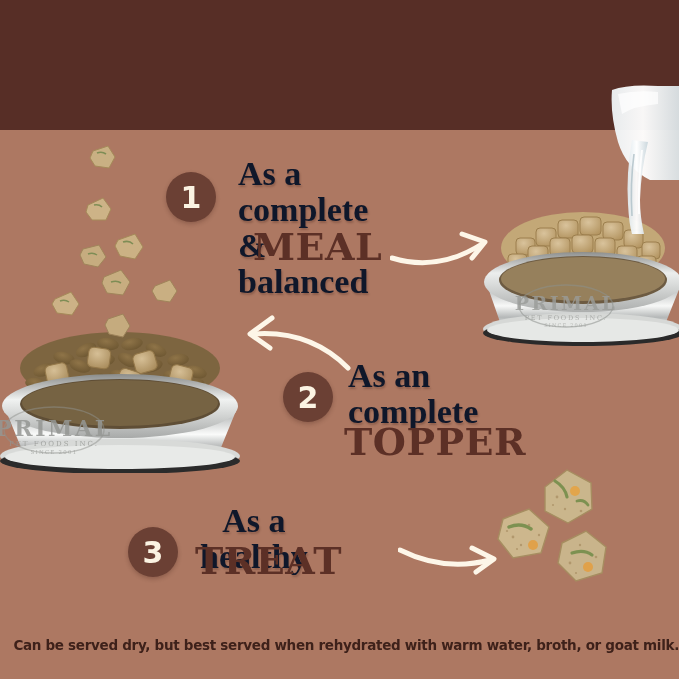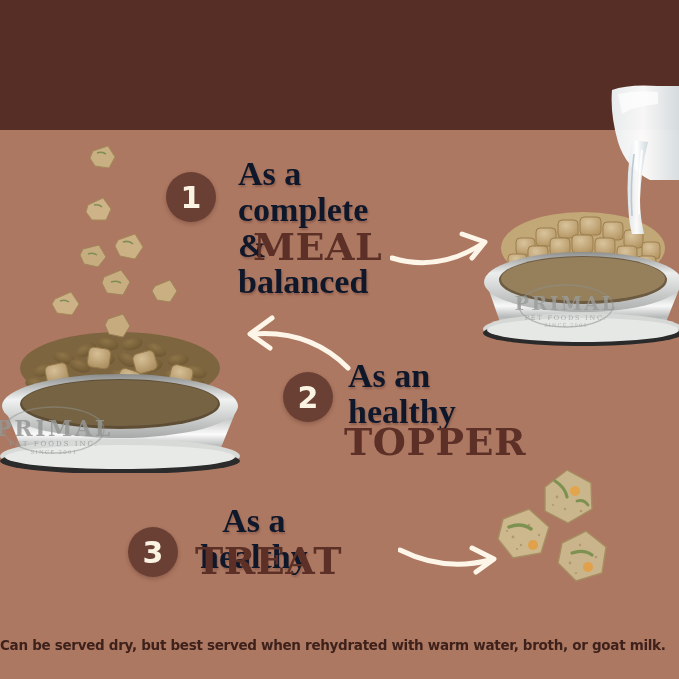--- a/index.html
+++ b/index.html
@@ -63,21 +63,21 @@
     font-family:"DejaVu Serif",serif;
     font-weight:700;
     font-size:38px;line-height:40px;
     letter-spacing:.5px;
     z-index:5;
   }
 
   
   #footer-note{
     position:absolute;left:0;bottom:26px;width:679px;
-    text-align:left;
+    text-align:right;
     color:#3e211a;
     font-family:"DejaVu Sans",sans-serif;
     font-weight:700;
     font-size:13.5px;
     letter-spacing:-.3px;
     z-index:5;
   }
 
   
   .arrow{position:absolute;z-index:5;}
@@ -374,21 +374,21 @@
     <div class="arrow" style="left:390px;top:220px;">
       <svg width="110" height="48" viewBox="0 0 110 48">
         <path d="M2 38 Q48 52 92 24" stroke="#fdf6e8" stroke-width="5" fill="none" stroke-linecap="round"></path>
         <path d="M72 14 L95 22 L82 38" stroke="#fdf6e8" stroke-width="5" fill="none" stroke-linecap="round" stroke-linejoin="round"></path>
       </svg>
     </div>
   </div>
 
   <div class="step">
     <div class="badge" style="left:283px;top:372px;">2</div>
-    <div class="line-light" style="left:348px;top:358px;">As an healthy</div>
+    <div class="line-light" style="left:348px;top:358px;">As an complete</div>
     <div class="line-dark" style="left:344px;top:398px;margin-top:24px;">TOPPER</div>
     <div class="arrow" style="left:236px;top:312px;">
       <svg width="118" height="62" viewBox="0 0 118 62">
         <path d="M112 56 Q74 18 18 22" stroke="#fdf6e8" stroke-width="5" fill="none" stroke-linecap="round"></path>
         <path d="M36 6 L14 22 L34 36" stroke="#fdf6e8" stroke-width="5" fill="none" stroke-linecap="round" stroke-linejoin="round"></path>
       </svg>
     </div>
   </div>
 
   <div class="step">

